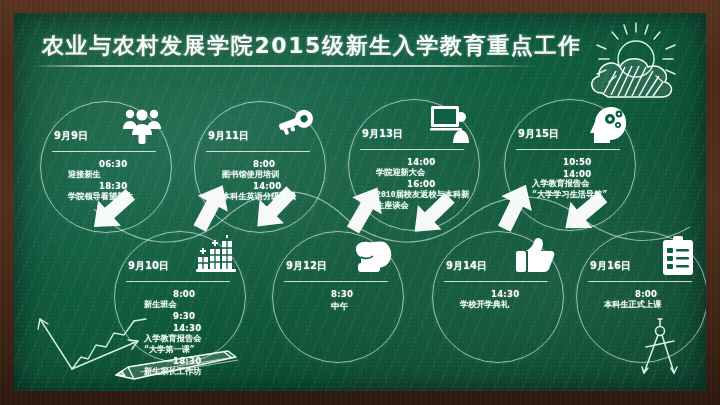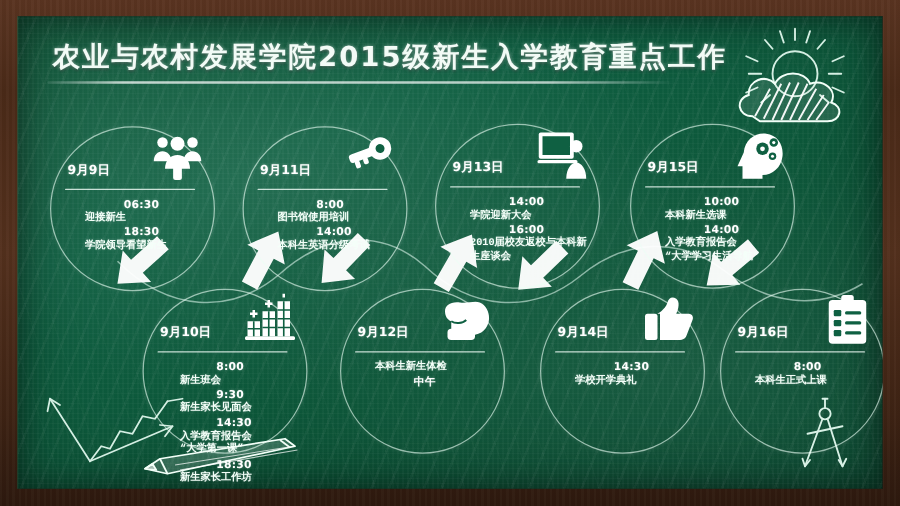--- a/index.html
+++ b/index.html
@@ -291,22 +291,21 @@
           </g>
           <g fill="#ffffff">
             <circle cx="26" cy="16" r="1.9"></circle>
             <circle cx="35" cy="11" r="1.3"></circle>
             <circle cx="34" cy="22" r="1.2"></circle>
           </g>
         </g>
       </svg>
       <div class="items">
         <div class="item">
-          <div class="t">10:00</div>
-          <div class="d">本科新生选课</div>
+          <div class="t">10:50</div>
         </div>
         <div class="item">
           <div class="t">14:00</div>
           <div class="d" style="white-space: pre-line;">入学教育报告会
 “大学学习生活导航”</div>
         </div>
       </div>
     </div>
 
     <div class="node compact" id="node-4">
@@ -328,21 +327,20 @@
                    M28 13 L38 13 M28 20 L38 20 M28 27 L38 27 M33 6 L33 34"></path>
         </g>
       </svg>
       <div class="items">
         <div class="item">
           <div class="t">8:00</div>
           <div class="d">新生班会</div>
         </div>
         <div class="item">
           <div class="t">9:30</div>
-          <div class="d">新生家长见面会</div>
         </div>
         <div class="item">
           <div class="t">14:30</div>
           <div class="d" style="white-space: pre-line;">入学教育报告会
 “大学第一课”</div>
         </div>
         <div class="item">
           <div class="t">18:30</div>
           <div class="d">新生家长工作坊</div>
         </div>
@@ -356,21 +354,21 @@
       <svg class="icon" viewBox="0 0 44 42">
         <g fill="#ffffff">
           <path d="M4 14 C4 9 9 6 16 7 C24 8 30 4 35 9 C41 15 41 26 33 31
                    C26 35 14 34 9 29 L9 22 C6 21 4 18 4 14 Z"></path>
           <path d="M9 22 C12 24 18 24 21 21" fill="none" stroke="#0f6042" stroke-width="1.6"></path>
           <rect x="6" y="28" width="22" height="9" rx="3"></rect>
         </g>
       </svg>
       <div class="items">
         <div class="item">
-          <div class="d">本科生新生体检</div>
+          <div class="t">8:30</div>
         </div>
         <div class="item">
           <div class="t">中午</div>
         </div>
       </div>
     </div>
 
     <div class="node" id="node-6">
       <div class="ring"></div>
       <div class="date">9月14日</div>

